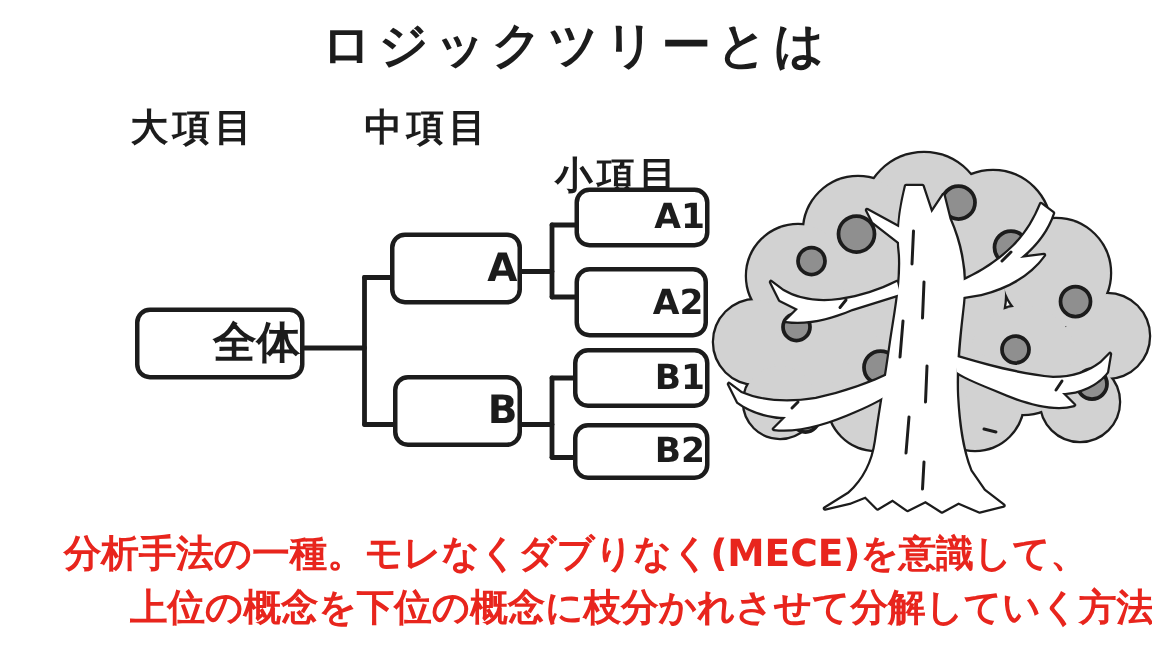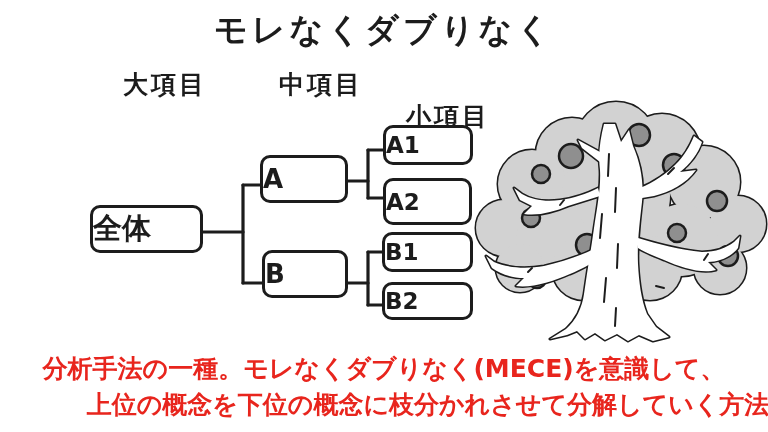--- a/index.html
+++ b/index.html
@@ -7,38 +7,38 @@
     width:768px;height:432px;overflow:hidden;background:#ffffff;
     font-family:"DejaVu Sans","Liberation Sans",sans-serif;
     color:#1c1c1c;position:relative;
   }
   .abs{position:absolute;}
   .page-title{
     left:0;top:8px;width:768px;text-align:center;
     font-size:33px;font-weight:bold;letter-spacing:4px;
   }
   .col-header{
-    top:68px;width:120px;text-align:right;
+    top:68px;width:120px;text-align:left;
     font-size:25px;font-weight:600;letter-spacing:3px;
   }
   .node-box{
     background:#ffffff;border:3px solid #1c1c1c;border-radius:10px;
-    display:flex;align-items:center;justify-content:flex-start;
+    display:flex;align-items:center;justify-content:flex-end;
     box-sizing:border-box;font-weight:600;
   }
   #connectors{left:0;top:0;pointer-events:none;}
   .footnote{
     left:0;width:768px;text-align:center;color:#e8251d;
     font-size:25px;font-weight:600;white-space:nowrap;
   }
 </style>
 </head>
 <body>
 
-<div class="abs page-title">モレなくダブりなく</div>
+<div class="abs page-title">ロジックツリーとは</div>
 
 <div class="abs col-header" style="left:87px;">大項目</div>
 <div class="abs col-header" style="left:243px;">中項目</div>
 <div class="abs col-header" style="left:370px;margin-top:32px;">小項目</div>
 
 <svg id="connectors" class="abs" width="768" height="432" viewBox="0 0 768 432">
   <g stroke="#1c1c1c" stroke-width="3.2" fill="none" stroke-linecap="round">
     <path d="M203,232 H243"></path>
     <path d="M243,185 V283"></path>
     <path d="M243,185 H262"></path>

